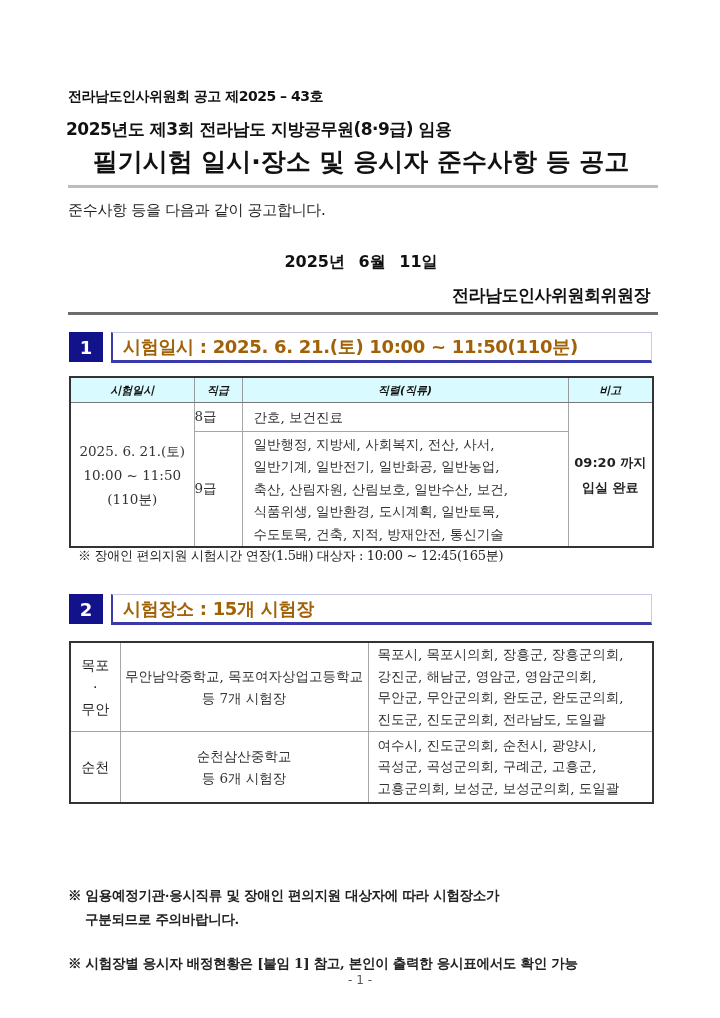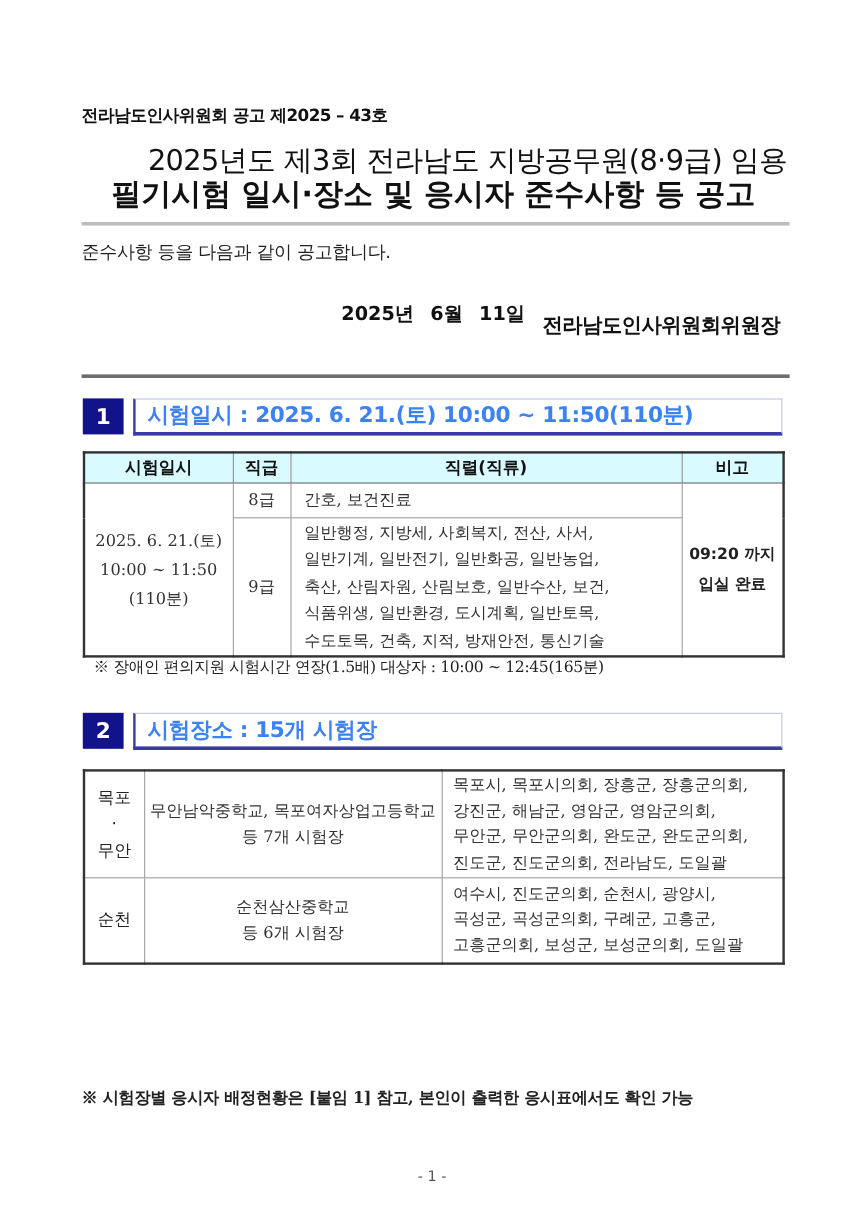--- a/index.html
+++ b/index.html
@@ -1,42 +1,42 @@
 <!DOCTYPE html>
 <html><head>
 <meta charset="utf-8">
 <style>
   html, body { margin: 0; padding: 0; background: #ffffff; }
   body { width: 720px; height: 1018px; position: relative; overflow: hidden;
          font-family: "DejaVu Sans", sans-serif; color: #111; }
   .abs { position: absolute; }
   .notice-no { left: 68px; top: 88px; font-size: 14px; font-weight: bold; letter-spacing: -0.5px; }
-  .title1 { left: 66px; width: 590px; top: 118px; text-align: right; font-size: 24px; font-weight: normal; letter-spacing: -0.5px; }
+  .title1 { left: 66px; width: 590px; top: 118px; text-align: left; font-size: 17px; font-weight: bold; letter-spacing: -0.5px; }
   .title2 { left: 66px; width: 590px; top: 145px; text-align: center; font-size: 25px; font-weight: bold; letter-spacing: 0px; }
   .title-rule { left: 68px; width: 590px; top: 185px; height: 3px; background: #bdbdbd; }
   .intro { left: 68px; width: 590px; top: 198px; font-size: 15px; line-height: 25px; color: #222; letter-spacing: -0.3px; }
   .intro .ind { padding-left: 18px; }
   .date { left: 66px; width: 590px; top: 252px; text-align: center; font-size: 16px; font-weight: bold; word-spacing: 8px; }
-  .signer { right: 70px; top: 260px; font-size: 17px; font-weight: bold; letter-spacing: -0.5px; }
+  .signer { right: 70px; top: 284px; font-size: 17px; font-weight: bold; letter-spacing: -0.5px; }
   .sig-rule { left: 68px; width: 590px; top: 312px; height: 3px; background: #6d6d6d; }
 
   .sec-head { left: 69px; width: 583px; height: 30px; }
   .sec-num { position: absolute; left: 0; top: 0; width: 34px; height: 30px; background: #12128a; color: #fff;
              font-size: 18px; font-weight: bold; display: flex; align-items: center; justify-content: center; }
   .sec-title { position: absolute; left: 42px; right: 0; top: 0; height: 27px; border: 1px solid #c8c8ea;
                border-left: 2px solid #3a3aa8; border-bottom: 3px solid #3a3aa8; box-sizing: content-box;
-               color: #3b82f6; font-size: 18px; font-weight: bold; padding-left: 10px; line-height: 27px; letter-spacing: -0.3px; }
+               color: #a16207; font-size: 18px; font-weight: bold; padding-left: 10px; line-height: 27px; letter-spacing: -0.3px; }
 
   table { border-collapse: collapse; position: absolute; table-layout: fixed; }
   .tbl { border: 2px solid #333; }
-  .tbl th { background: #d9fbff; font-size: 14px; font-weight: bold; height: 24px; border: 1px solid #9a9a9a; border-bottom: 1px solid #777; padding: 0; }
+  .tbl th { background: #d9fbff; font-size: 11px; font-weight: bold; height: 24px; border: 1px solid #9a9a9a; border-bottom: 1px solid #777; padding: 0; font-style: italic; }
   .tbl td { border: 1px solid #a6a6a6; font-family: "DejaVu Serif", serif; font-size: 13.5px; color: #333; padding: 0; vertical-align: middle; }
   .tbl1 { left: 69px; top: 376px; width: 583px; }
   .c-date { text-align: center; color: #2020e0; line-height: 24px; margin-top: 36px; }
-  .c-grade { text-align: center; }
+  .c-grade { text-align: left; }
   .c-jobs { padding-left: 11px !important; line-height: 22.4px; }
   .c-note { text-align: center; font-family: "DejaVu Sans", sans-serif !important; font-weight: bold; color: #222 !important; line-height: 25px; font-size: 13px !important; }
   .note1 { left: 78px; top: 547px; font-family: "DejaVu Serif", serif; font-size: 13px; color: #222; letter-spacing: -0.3px; }
 
   .tbl2 { left: 69px; top: 641px; width: 583px; }
   .c-region { text-align: center; font-family: "DejaVu Sans", sans-serif !important; font-size: 14px !important; color: #222 !important; line-height: 22px; }
   .c-place { text-align: center; line-height: 22px; }
   .c-org { padding-left: 9px !important; line-height: 21.5px; }
 
   .notes2 { left: 68px; top: 883px; width: 592px; font-family: "DejaVu Serif", serif; font-weight: bold; font-size: 13.5px; color: #222; line-height: 24px; letter-spacing: -0.3px; }
@@ -148,16 +148,20 @@
     <td class="c-org">
       <div>여수시, 진도군의회, 순천시, 광양시,</div>
       <div>곡성군, 곡성군의회, 구례군, 고흥군,</div>
       <div>고흥군의회, 보성군, 보성군의회, 도일괄</div>
     </td>
   </tr>
 </tbody>
   </table>
 
 <div class="abs notes2">
+  <div>
+    <div>※ 임용예정기관·응시직류 및 장애인 편의지원 대상자에 따라 시험장소가</div>
+    <div class="cont">구분되므로 주의바랍니다.</div>
+  </div>
   <div class="n2">※ 시험장별 응시자 배정현황은 [붙임 1] 참고, 본인이 출력한 응시표에서도 확인 가능</div>
 </div>
 
 <div class="abs page-no">- 1 -</div>
 
 </body></html>

